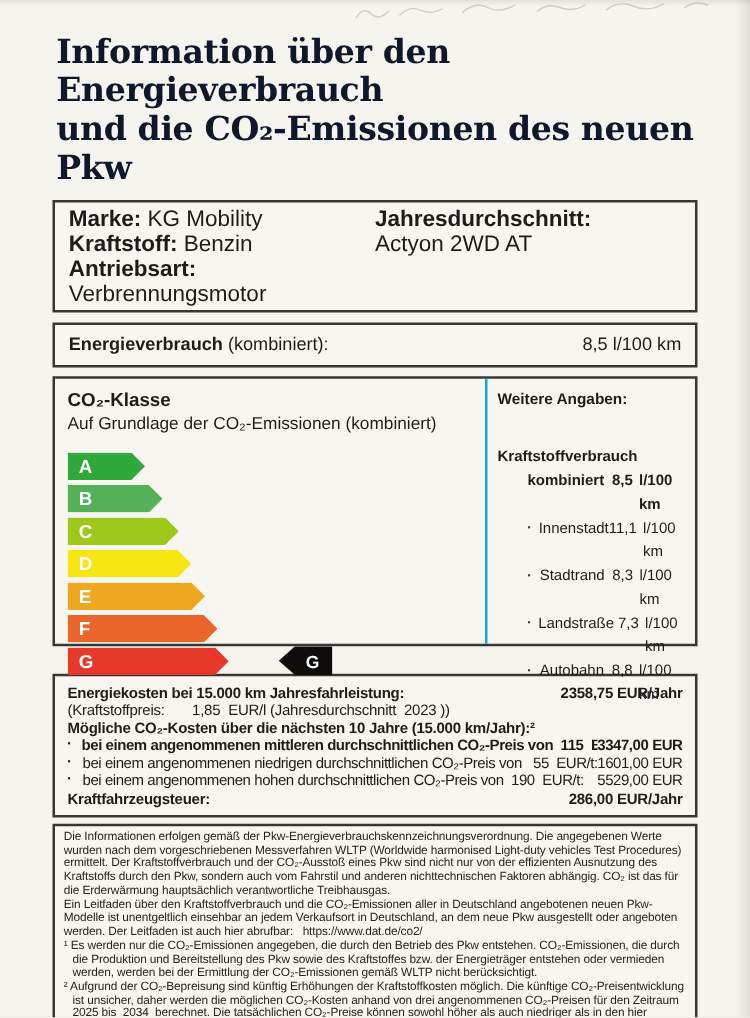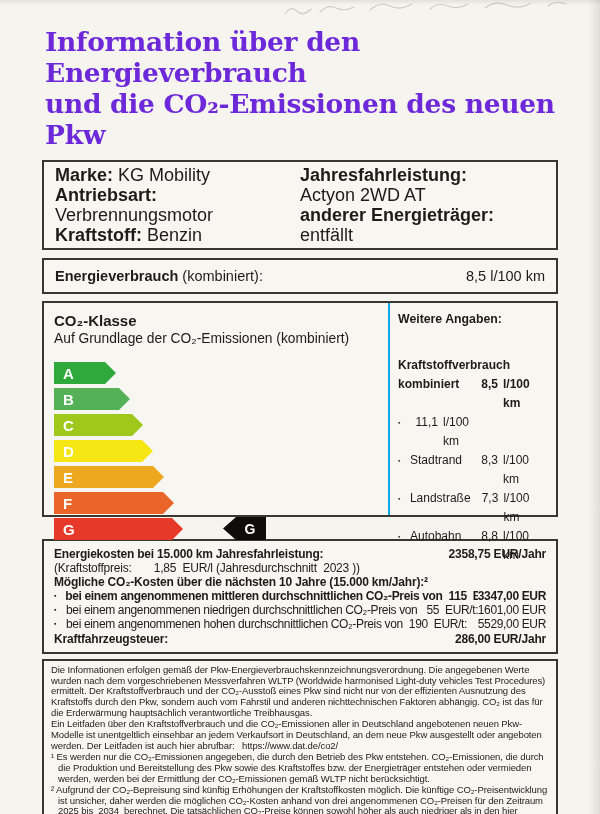--- a/index.html
+++ b/index.html
@@ -7,21 +7,21 @@
   body { background:#e8e6e0; font-family:"Liberation Sans", sans-serif; color:#1d1c1a; }
   .page { position:relative; width:600px; height:814px; margin:0 auto; background:#f6f4ef; overflow:hidden; }
   .page::after { content:""; position:absolute; top:0; right:0; width:12px; height:100%;
                  background:linear-gradient(to right, rgba(0,0,0,0), rgba(90,85,70,.14)); pointer-events:none; }
   .page::before { content:""; position:absolute; top:0; left:0; width:100%; height:5px;
                   background:linear-gradient(to bottom, rgba(90,85,70,.12), rgba(0,0,0,0)); pointer-events:none; }
 
   .handwriting { position:absolute; top:0; left:280px; width:310px; height:18px; opacity:.5; }
 
   h1.title { margin:26px 40px 10px 45px; font-family:"DejaVu Serif", serif; font-weight:700;
-             font-size:26.5px; line-height:31px; letter-spacing:-0.3px; color:#6d28d9; }
+             font-size:26.5px; line-height:31px; letter-spacing:-0.3px; color:#0f172a; }
 
   .box { margin:0 42px; width:516px; border:2px solid #39372f; background:#f8f6f1; }
 
   
   #box-vehicle { margin-top:6px; padding:3px 11px; display:flex; font-size:18px; line-height:20px; }
   .veh-col { width:50%; }
   .b { font-weight:700; }
 
   
   #box-consumption { margin-top:8px; padding:5px 11px; font-size:14.5px; line-height:22px;text-align:right; }
@@ -38,21 +38,21 @@
            clip-path:polygon(0 0, calc(100% - 11px) 0, 100% 50%, calc(100% - 11px) 100%, 0 100%); }
   .arrow:last-child { margin-bottom:0; }
   .rating-marker { position:absolute; left:169px; bottom:0; width:43px; height:23px; background:#0e0d0c;
                    color:#fff; font-weight:700; font-size:14px; display:flex; align-items:center;
                    justify-content:center; padding-left:11px;
                    clip-path:polygon(0 50%, 13px 0, 100% 0, 100% 100%, 13px 100%); }
 
   .class-right { width:168px; border-left:2px solid #0ea5e9; padding:7px 8px; font-size:12px; line-height:19px; }
   .details-heading { font-weight:700; font-size:12.3px; }
   .details-sub { font-weight:700; margin-top:27px; }
-  .detail-row { display:flex; }
+  .detail-row { display:flex;margin-left:24px; }
   .detail-row.bold { font-weight:700; }
   .d-bullet { width:12px; font-size:7px; color:#444; }
   .d-label { flex:1; }
   .d-value { width:28px; text-align:right; }
   .d-unit { width:50px; padding-left:5px; }
 
   
   #box-costs { margin-top:22px; padding:6px 10px; font-size:12px; line-height:14.1px; letter-spacing:-0.2px; }
   .cost-row { display:flex; justify-content:space-between; }
   .cost-left { white-space:pre-wrap; }
@@ -79,27 +79,26 @@
   </svg>
 
   <h1 class="title">
     <span>Information über den Energieverbrauch</span><br>
     <span>und die CO₂-Emissionen des neuen Pkw</span>
   </h1>
 
   <div class="box" id="box-vehicle">
     <div class="veh-col" id="veh-left">
         <div class="veh-row"><span class="b">Marke:</span> KG Mobility</div>
+        <div class="veh-row"><span class="b">Kraftstoff:</span> Benzin</div>
         <div class="veh-row"><span class="b">Antriebsart:</span> Verbrennungsmotor</div>
-        <div class="veh-row"><span class="b">Kraftstoff:</span> Benzin</div>
       </div>
     <div class="veh-col" id="veh-right">
-        <div class="veh-row"><span class="b">Jahresfahrleistung:</span></div>
+        <div class="veh-row"><span class="b">Jahresdurchschnitt:</span></div>
         <div class="veh-row">Actyon 2WD AT</div>
-        <div class="veh-row"><span class="b">anderer Energieträger:</span> entfällt</div>
       </div>
   </div>
 
   <div class="box" id="box-consumption">
       <div class="cons-row">
         <span><span class="b">Energieverbrauch</span> (kombiniert):</span>
         <span>8,5 l/100 km</span>
       </div>
     </div>
 
@@ -138,20 +137,21 @@
       <div class="details-heading">Weitere Angaben:</div>
       <div class="details-sub">Kraftstoffverbrauch</div>
       <div class="detail-row bold">
         <span class="d-label">kombiniert</span>
         <span class="d-value">8,5</span>
         <span class="d-unit">l/100 km</span>
       </div>
       <div id="detail-rows">
           <div class="detail-row">
             <span class="d-bullet">▪</span>
+            <span class="d-label">Innenstadt</span>
             <span class="d-value">11,1</span>
             <span class="d-unit">l/100 km</span>
           </div>
           <div class="detail-row">
             <span class="d-bullet">▪</span>
             <span class="d-label">Stadtrand</span>
             <span class="d-value">8,3</span>
             <span class="d-unit">l/100 km</span>
           </div>
           <div class="detail-row">

